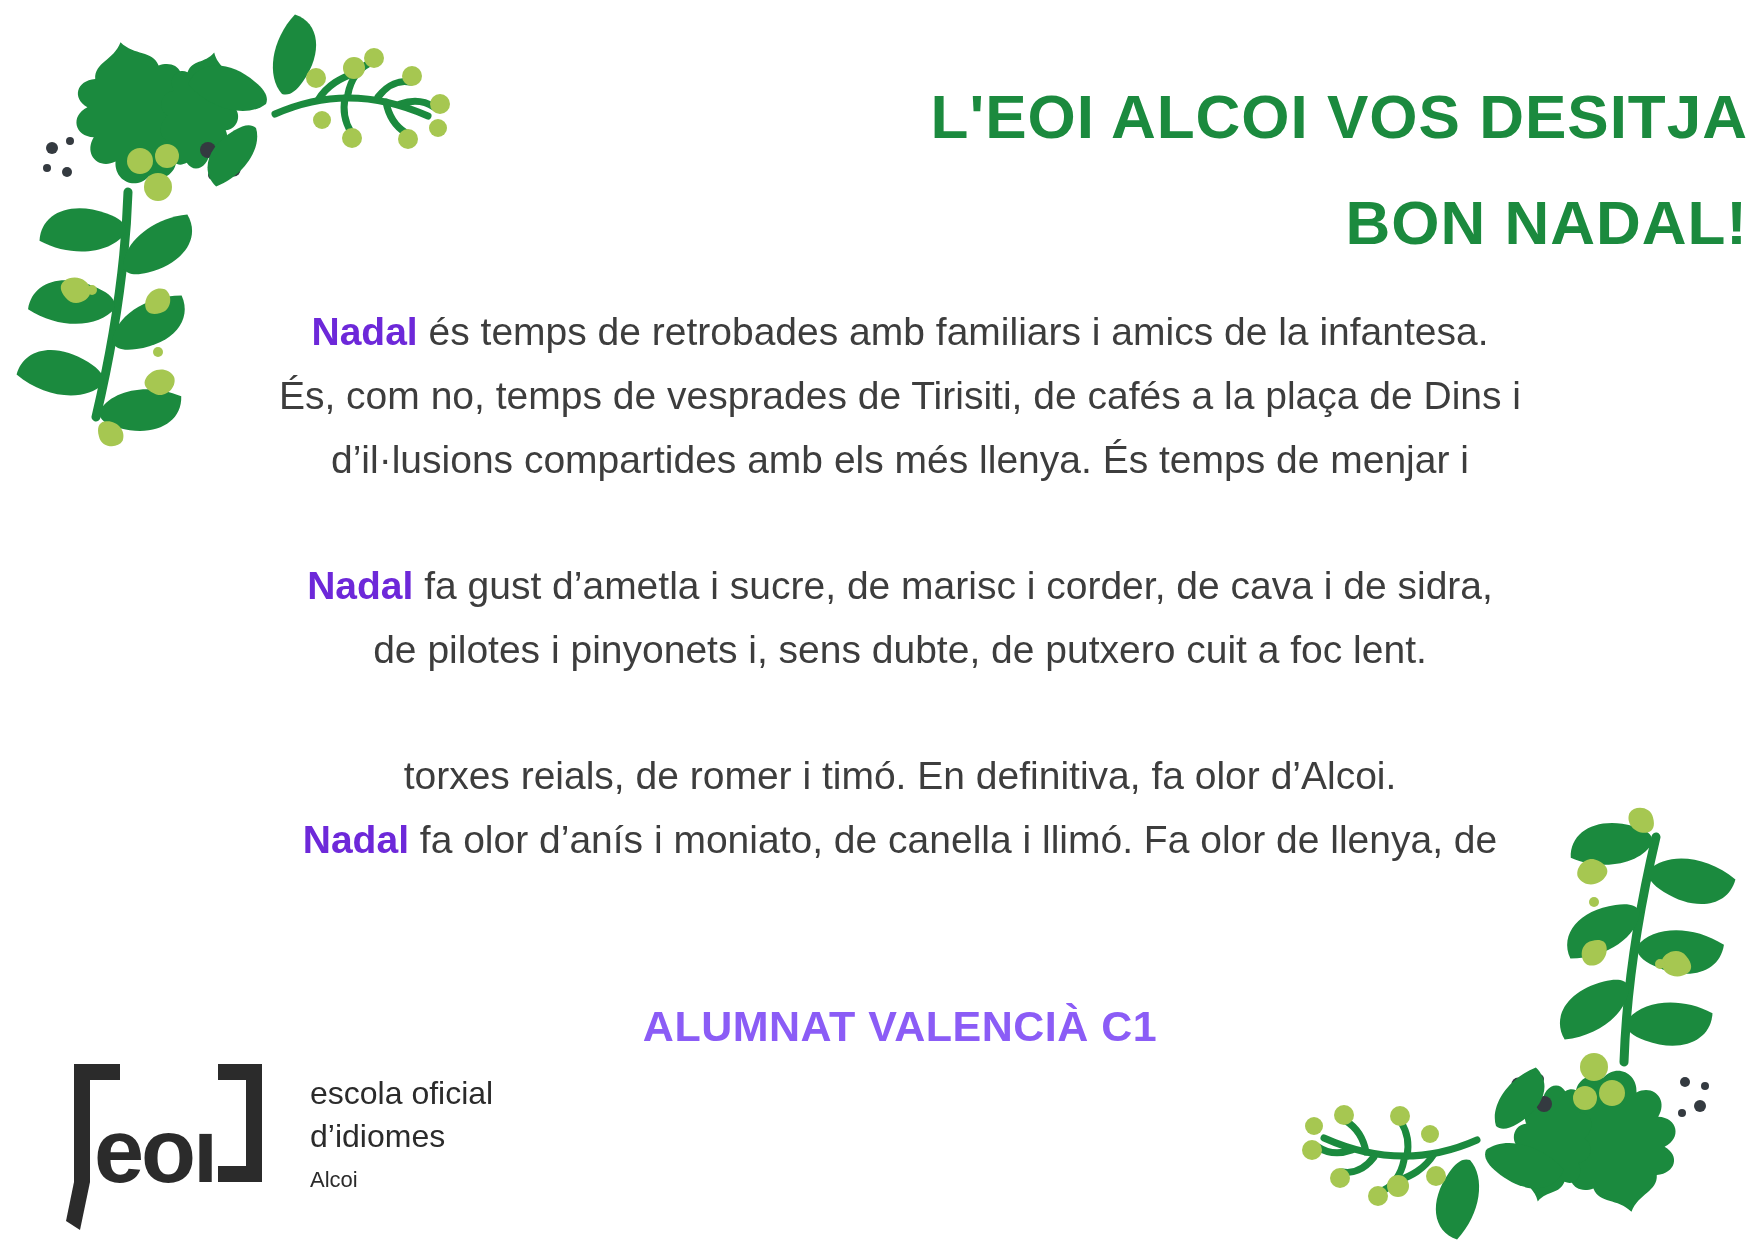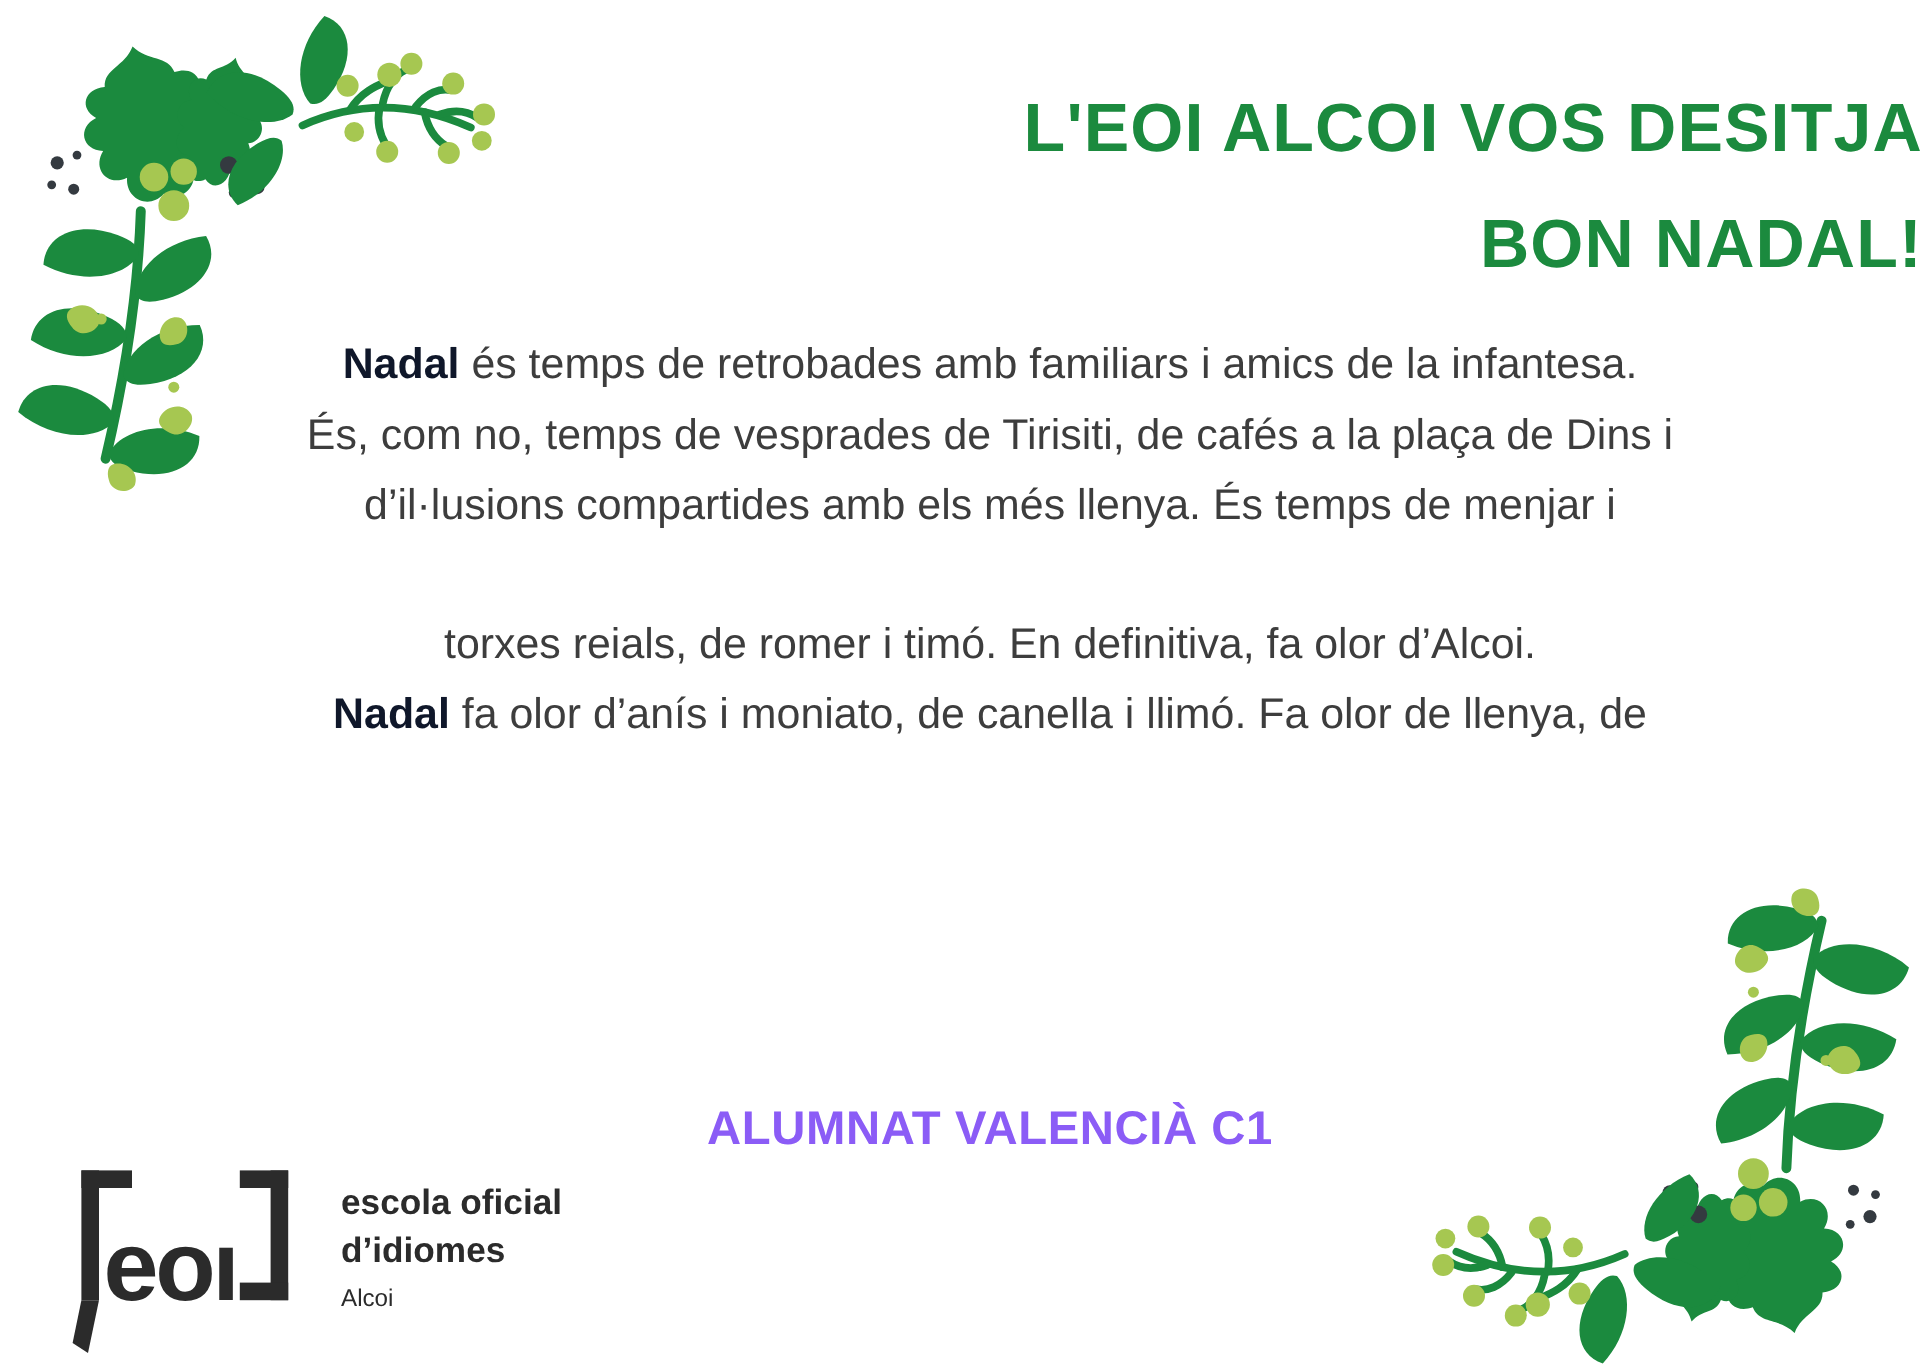--- a/index.html
+++ b/index.html
@@ -19,37 +19,37 @@
   }
 
   
   .textblock{
     position:absolute;left:120px;top:300px;width:1560px;
     text-align:center;color:#3d3d3d;
     font-size:39px;line-height:64px;font-weight:400;letter-spacing:0;
   }
   .para{margin:0 0 62px 0;}
   .tline{display:block;}
-  .lead{font-weight:700;color:#0f172a;}
+  .lead{font-weight:700;color:#6d28d9;}
 
   
   .footer-heading{
     position:absolute;left:120px;top:1002px;width:1560px;
     text-align:center;color:#8b5cf6;
     font-size:43px;font-weight:700;letter-spacing:0.5px;
   }
 
   
   .logo{
     position:absolute;left:66px;top:1060px;
     display:flex;align-items:flex-start;gap:44px;
   }
   .logo svg{overflow:visible;display:block;}
   .logo-text{padding-top:12px;color:#2b2b2b;}
-  .logo-line{font-size:32px;line-height:43px;font-weight:700;}
+  .logo-line{font-size:32px;line-height:43px;font-weight:400;}
   .logo-line.light{font-weight:400;font-size:22px;}
 
   
   .decor{position:absolute;width:440px;height:410px;}
   .decor svg{overflow:visible;display:block;width:100%;height:100%;}
   .decor-tl{left:20px;top:20px;}
   .decor-br{left:1292px;top:824px;}
 </style>
 </head>
 <body>
@@ -151,20 +151,24 @@
   </div>
 
   <div class="textblock">
 
     <div class="para">
       <span class="tline"><b class="lead">Nadal</b><span> és temps de retrobades amb familiars i amics de la infantesa.</span></span>
       <span class="tline">És, com no, temps de vesprades de Tirisiti, de cafés a la plaça de Dins i</span>
       <span class="tline">d’il·lusions compartides amb els més llenya. És temps de menjar i</span>
     </div>
 
+    <div class="para">
+      <span class="tline"><b class="lead">Nadal</b><span> fa gust d’ametla i sucre, de marisc i corder, de cava i de sidra,</span></span>
+      <span class="tline">de pilotes i pinyonets i, sens dubte, de putxero cuit a foc lent.</span>
+    </div>
 
     <div class="para">
       <span class="tline">torxes reials, de romer i timó. En definitiva, fa olor d’Alcoi.</span>
       <span class="tline"><b class="lead">Nadal</b><span> fa olor d’anís i moniato, de canella i llimó. Fa olor de llenya, de</span></span>
     </div>
 
   </div>
 
   <div class="footer-heading">ALUMNAT VALENCIÀ C1</div>
 

